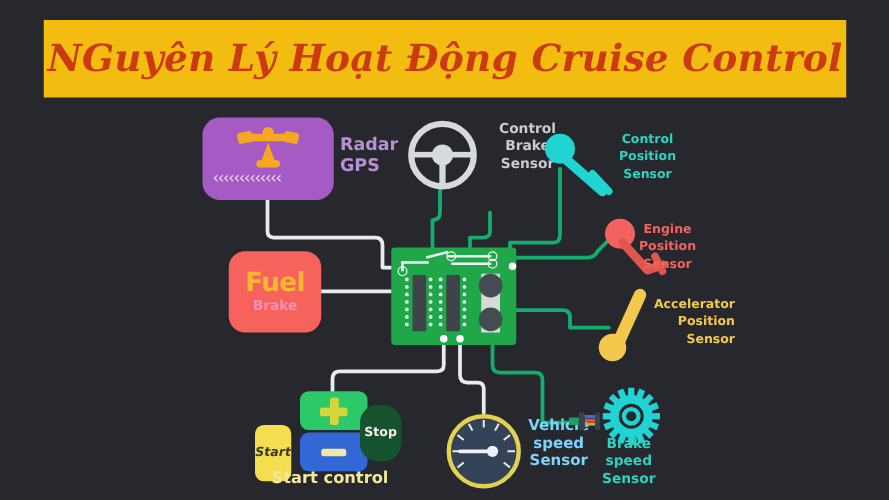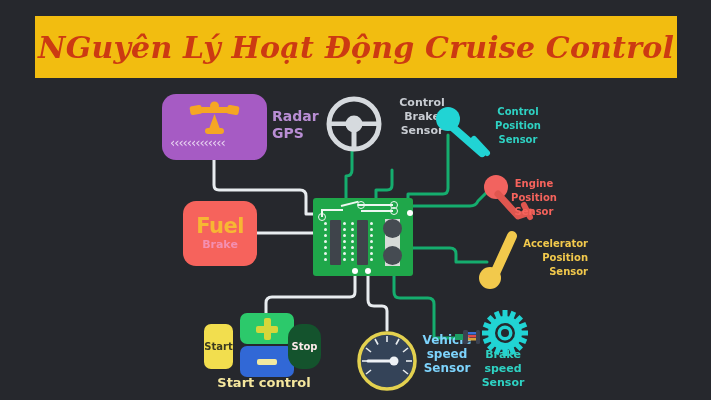--- a/index.html
+++ b/index.html
@@ -67,21 +67,21 @@
   .trace{position:absolute;background:#eef7f1;}
   .tcircle{position:absolute;border:1.5px solid #eef7f1;border-radius:50%;background:transparent;}
   .cap-strip{position:absolute;background:#d7dbd8;}
   .cap{position:absolute;background:#454b52;border-radius:50%;}
   .bigpin{position:absolute;width:6px;height:6px;background:#ffffff;border-radius:50%;}
 
   
   .wheel{left:326px;top:96px;width:56px;height:56px;}
 
   
-  .cc-start{left:204px;top:324px;width:29px;height:45px;background:#f2de4e;border-radius:7px;}
+  .cc-start{left:204px;top:340px;width:29px;height:45px;background:#f2de4e;border-radius:7px;font-style:italic;}
   .cc-plus {left:240px;top:313px;width:54px;height:31px;background:#2cc96b;border-radius:7px;}
   .cc-minus{left:240px;top:346px;width:54px;height:31px;background:#3168d6;border-radius:7px;}
   .cc-stop {left:288px;top:324px;width:33px;height:45px;background:#14532d;border-radius:14px;}
   .cc-txt{position:absolute;inset:0;display:flex;align-items:center;justify-content:center;
           font-size:10px;font-weight:700;font-family:"DejaVu Sans",sans-serif;}
   .cc-label{
     position:absolute;left:199px;top:375px;width:130px;text-align:center;
     color:#f5e79e;font-size:13px;font-weight:700;font-family:"DejaVu Sans",sans-serif;
   }
   .glyph-plus-h{position:absolute;left:16px;top:12.5px;width:22px;height:7px;background:#d6d63a;border-radius:2px;}

